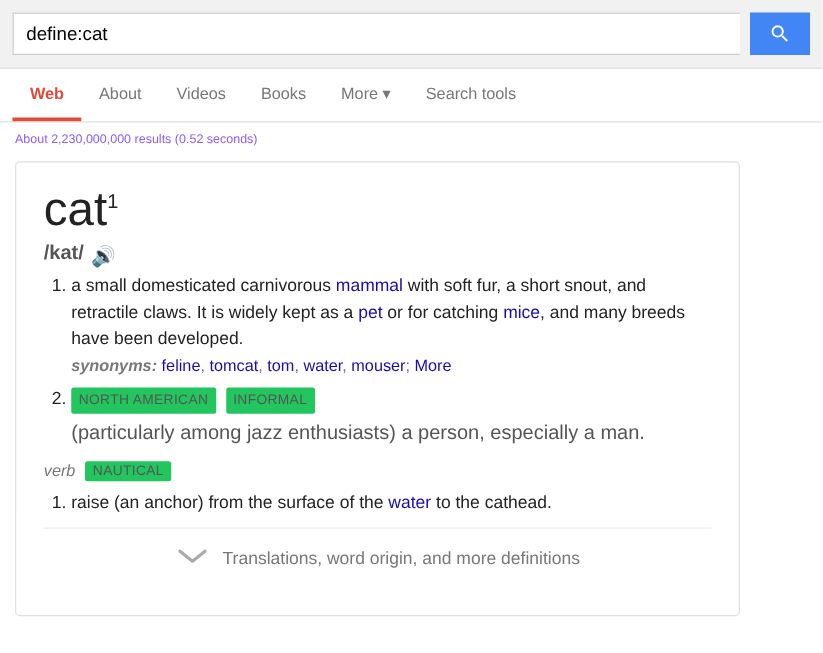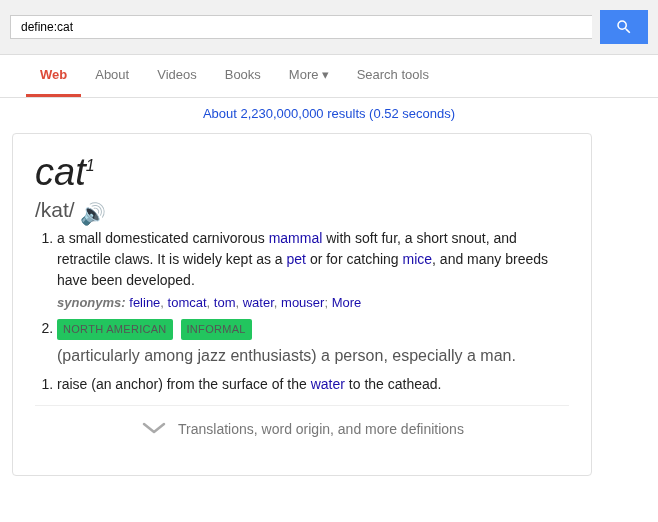--- a/index.html
+++ b/index.html
@@ -9,25 +9,25 @@
     .search-bar-container {
       background: #f1f1f1;
       padding: 10px 10px;
       display: flex;
       align-items: center;
       gap: 8px;
       border-bottom: 1px solid #ddd;
     }
     .search-input {
       flex: 1;
-      height: 24px;
+      height: 34px;
       border: 1px solid #ccc;
       border-right: none;
       padding: 0 10px;
-      font-size: 12px;
+      font-size: 15px;
       outline: none;
       background: #fff;
     }
     .search-button {
       height: 34px;
       width: 48px;
       background: #4285f4;
       border: none;
       cursor: pointer;
       display: flex;
@@ -38,21 +38,21 @@
     .search-icon-svg {
       fill: white;
       width: 18px;
       height: 18px;
     }
 
     
     .nav-tabs {
       display: flex;
       align-items: center;
-      padding: 0 26px;
+      padding: 0 10px;
       border-bottom: 1px solid #e0e0e0;
       gap: 0;
     }
     .nav-tab {
       padding: 12px 14px;
       font-size: 13px;
       color: #777;
       cursor: pointer;
       border-bottom: 3px solid transparent;
       text-decoration: none;
@@ -62,54 +62,53 @@
     }
     .nav-tab.active {
       color: #dd4b39;
       border-bottom: 3px solid #dd4b39;
       font-weight: bold;
     }
 
     
     .results-count {
       padding: 8px 12px;
-      font-size: 13px;
-      color: #1d4ed8;
-      text-align: center;
+      font-size: 10px;
+      color: #8b5cf6;
     }
 
     
     .definition-card {
       margin: 4px 12px;
       border: 1px solid #e0e0e0;
       border-radius: 4px;
       padding: 18px 22px 22px 22px;
       max-width: 580px;
     }
 
     
     .word-heading {
       font-size: 38px;
       font-weight: 300;
       color: #222;
       line-height: 1.1;
-      font-style: italic;
     }
     .word-superscript {
       font-size: 16px;
       vertical-align: super;
       font-weight: 300;
     }
     .word-pronunciation {
-      font-size: 21px;
+      font-size: 16px;
       color: #555;
       margin: 4px 0 6px 0;
       display: flex;
       align-items: center;
       gap: 6px;
+      font-weight: bold;
     }
     .audio-icon {
       width: 16px;
       height: 16px;
       cursor: pointer;
       color: #555;
     }
 
     
     .pos-label {
@@ -244,20 +243,24 @@
       </div>
     </li>
 
     <li class="def-item">
       <span class="tag-badge">North American</span>
       <span class="tag-badge">informal</span>
       <div class="def-context">(particularly among jazz enthusiasts) a person, especially a man.</div>
     </li>
   </ol>
 
+  <div class="verb-line">
+    <span class="pos-label" style="margin:0;">verb</span>
+    <span class="tag-badge">NAUTICAL</span>
+  </div>
 
   <ol class="def-list">
     <li class="def-item">
       raise (an anchor) from the surface of the <a class="link-text">water</a> to the cathead.
     </li>
   </ol>
 
   <div class="translations-footer">
     <span>
       <svg width="28" height="16" viewBox="0 0 28 16">

